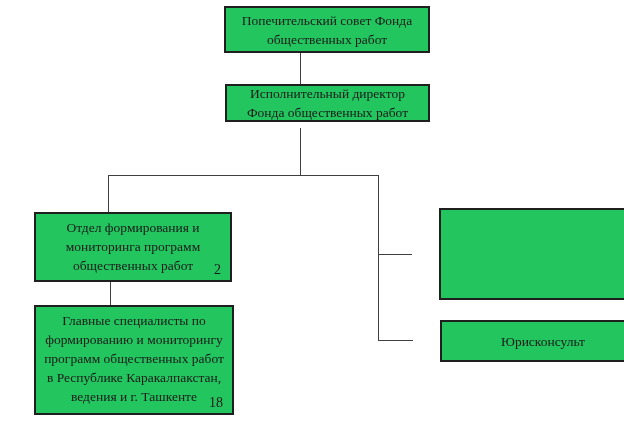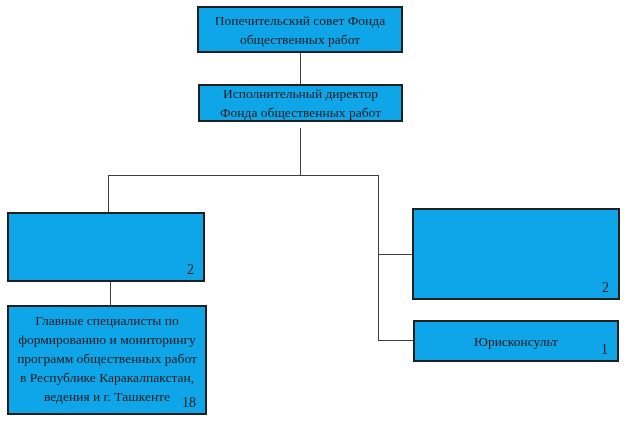--- a/index.html
+++ b/index.html
@@ -8,30 +8,31 @@
     position: relative;
     width: 624px;
     height: 426px;
     background: #ffffff;
     font-family: "Liberation Serif", serif;
     color: #1a1a1a;
     overflow: hidden;
   }
   .node {
     position: absolute;
-    background: #0ea5e9;
+    background: #22c55e;
     border: 2px solid #1f1f1f;
     display: flex;
     flex-direction: column;
     justify-content: center;
     align-items: center;
     text-align: center;
     font-size: 13.5px;
     line-height: 19px;
     padding: 2px 6px;
+    margin-left: 27px;
   }
   .node--top { justify-content: flex-start; padding-top: 4px; }
   .node-label { width: 100%; }
   .node-count {
     position: absolute;
     right: 9px;
     bottom: 2px;
     font-size: 14px;
     line-height: 16px;
   }
@@ -71,20 +72,21 @@
 
   <div class="node n-board">
     <div class="node-label">Попечительский совет Фонда общественных работ</div>
   </div>
 
   <div class="node n-director">
     <div class="node-label">Исполнительный директор Фонда общественных работ</div>
   </div>
 
   <div class="node node--top n-dept-formation">
+    <div class="node-label">Отдел формирования и мониторинга программ общественных работ</div>
     <div class="node-count">2</div>
   </div>
 
   <div class="node node--top n-specialists">
     <div class="node-label">Главные специалисты по формированию и мониторингу программ общественных работ в Республике Каракалпакстан, ведения и г. Ташкенте</div>
     <div class="node-count">18</div>
   </div>
 
   <div class="node node--top n-dept-funds">
     <div class="node-count">2</div>

